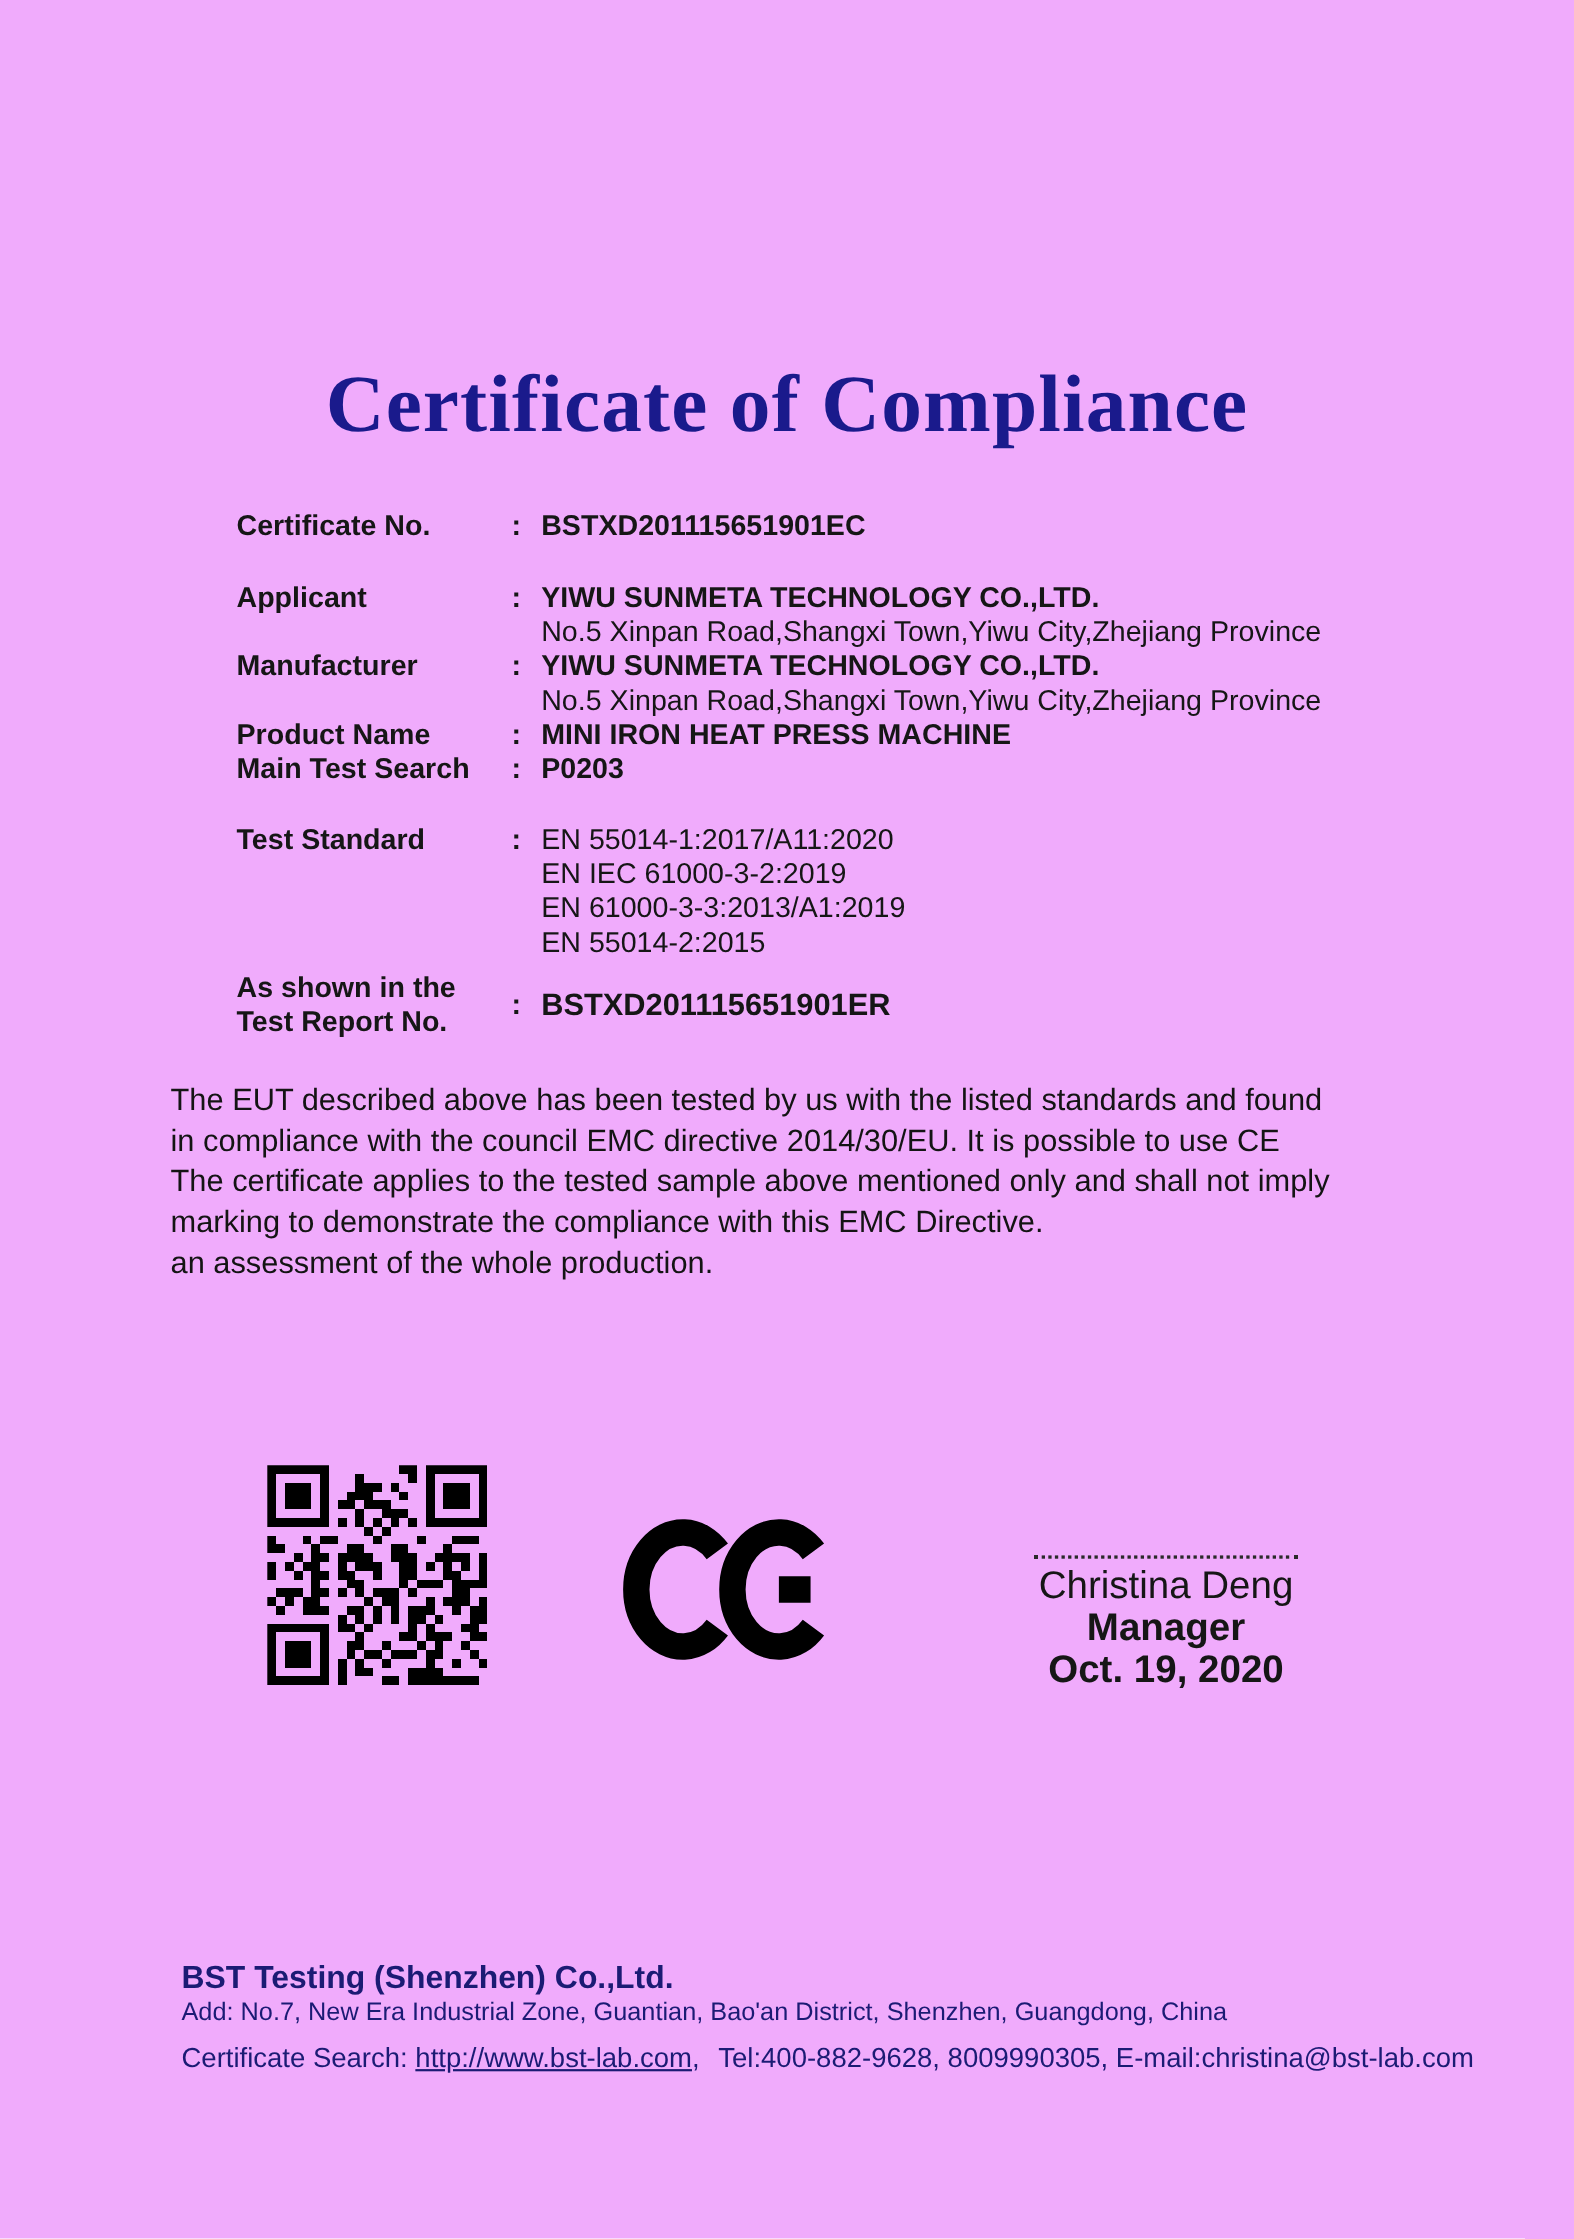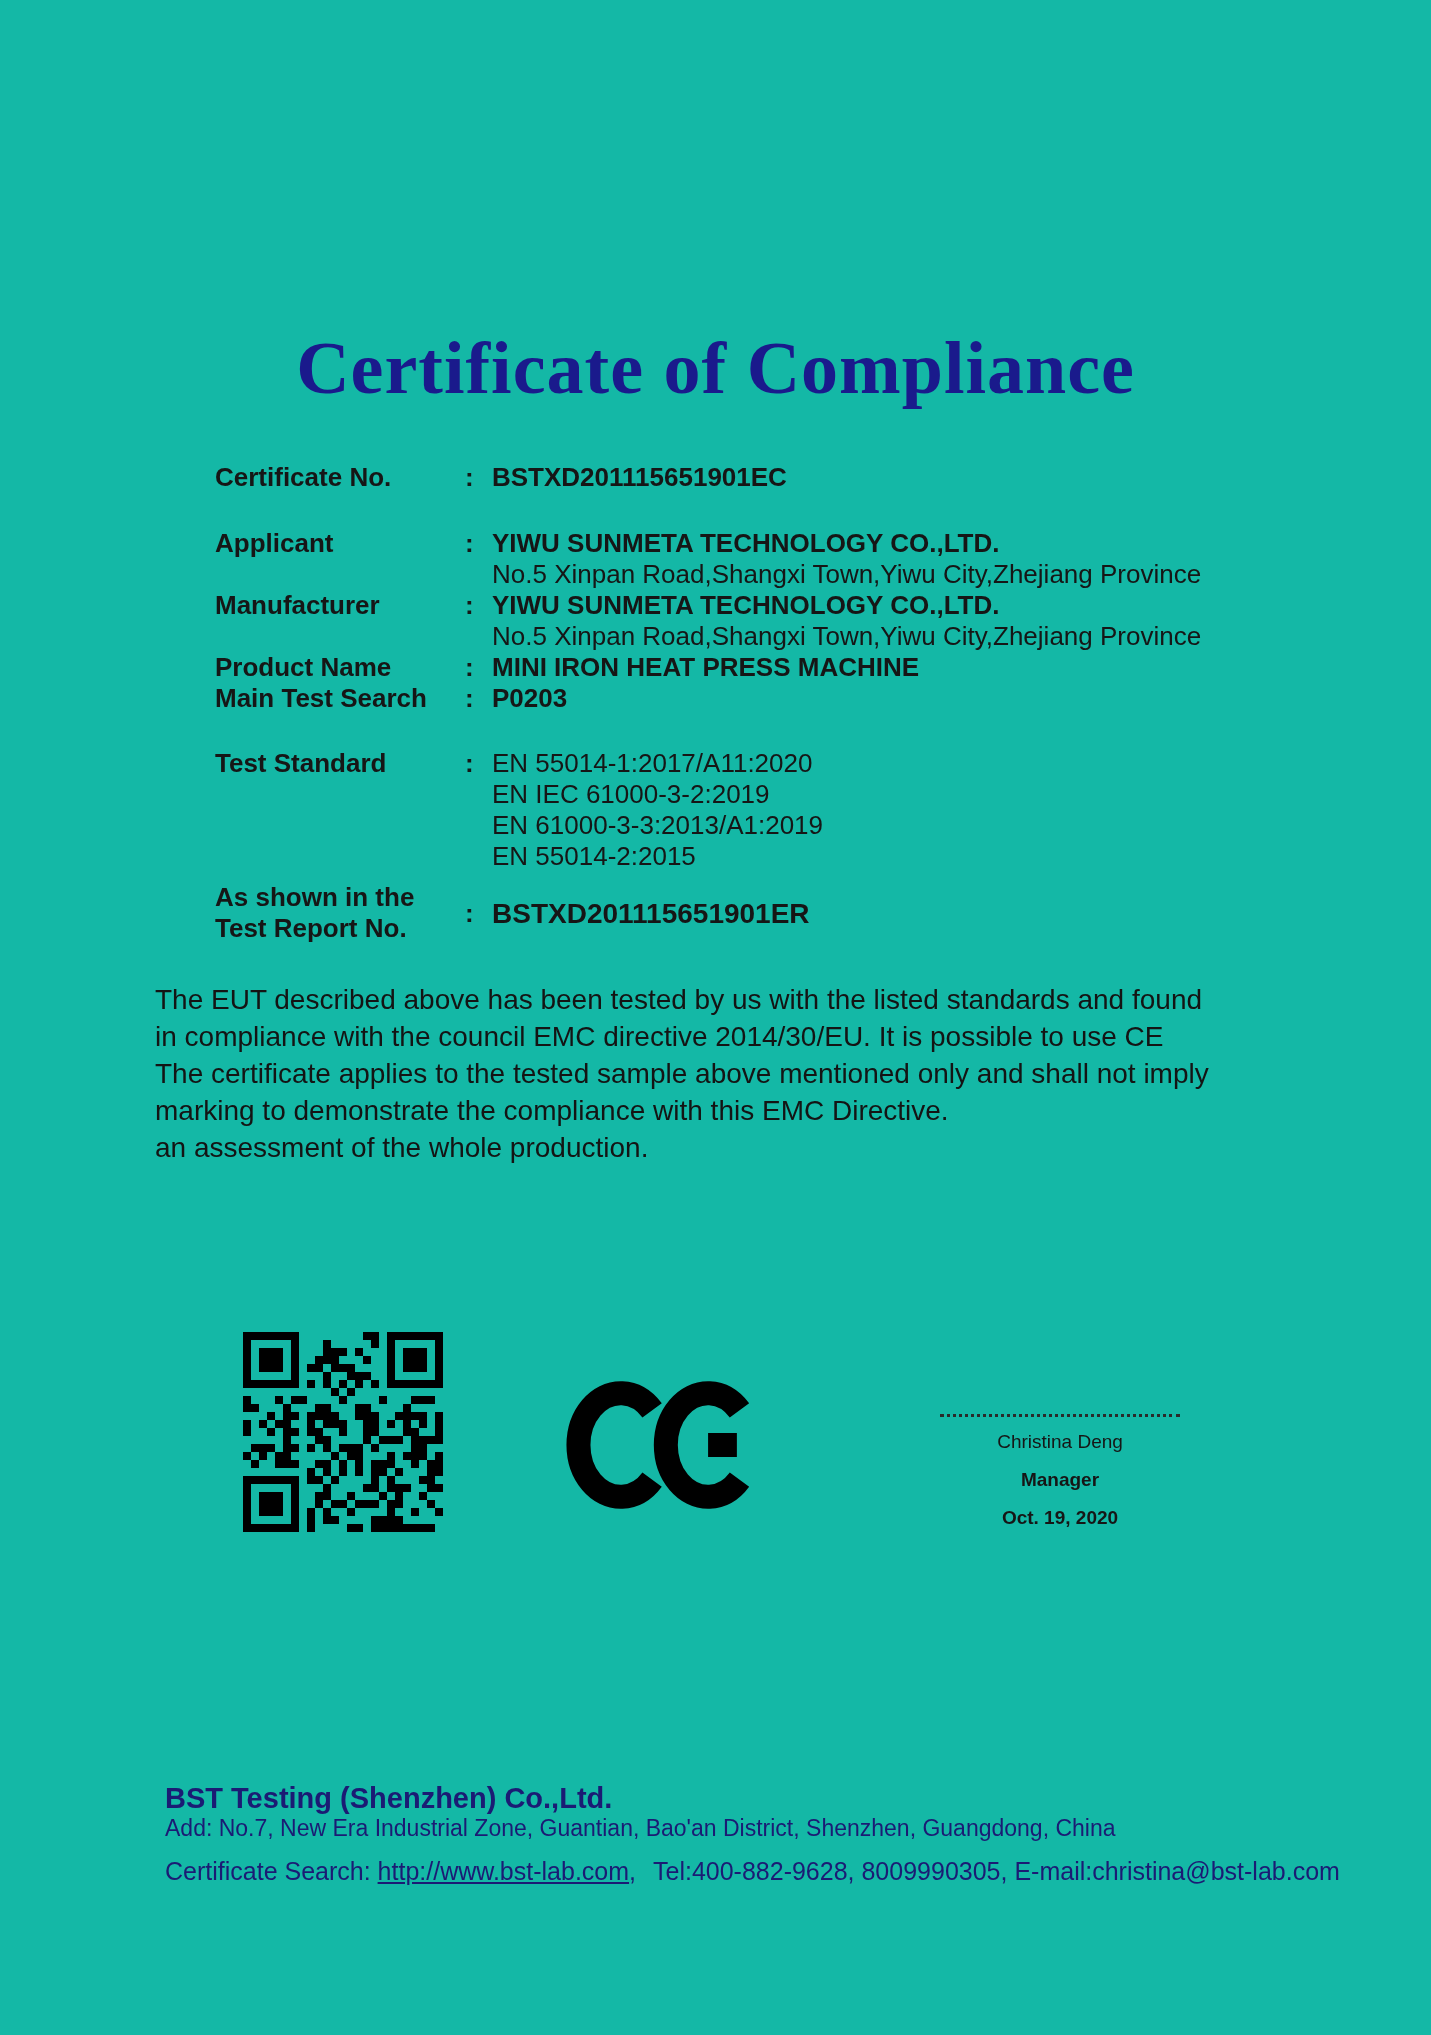--- a/index.html
+++ b/index.html
@@ -1,20 +1,20 @@
 <!DOCTYPE html>
 <html><head>
 <meta charset="utf-8">
 <style>
   html, body { margin: 0; padding: 0; background: #ffffff; }
   .page {
     position: relative;
     width: 1431px;
     height: 2035px;
-    background: #14b8a6;
+    background: #f0abfc;
     font-family: "Liberation Sans", sans-serif;
     color: #161616;
     overflow: hidden;
   }
 
   
   .doc-title {
     position: absolute;
     top: 326px;
     left: 0;
@@ -83,21 +83,21 @@
   }
   .ce-wrap svg { width: 100%; height: 100%; }
 
   
   .signature {
     position: absolute;
     left: 938px;
     top: 1414px;
     width: 244px;
     text-align: center;
-    font-size: 19px;
+    font-size: 35px;
     line-height: 38px;
   }
   .sig-line {
     border-top: 3px dotted #2a2a2a;
     width: 240px;
     margin: 0 auto 6px auto;
     height: 0;
   }
   .sig-name { font-weight: normal; }
   .sig-title { font-weight: bold; }

